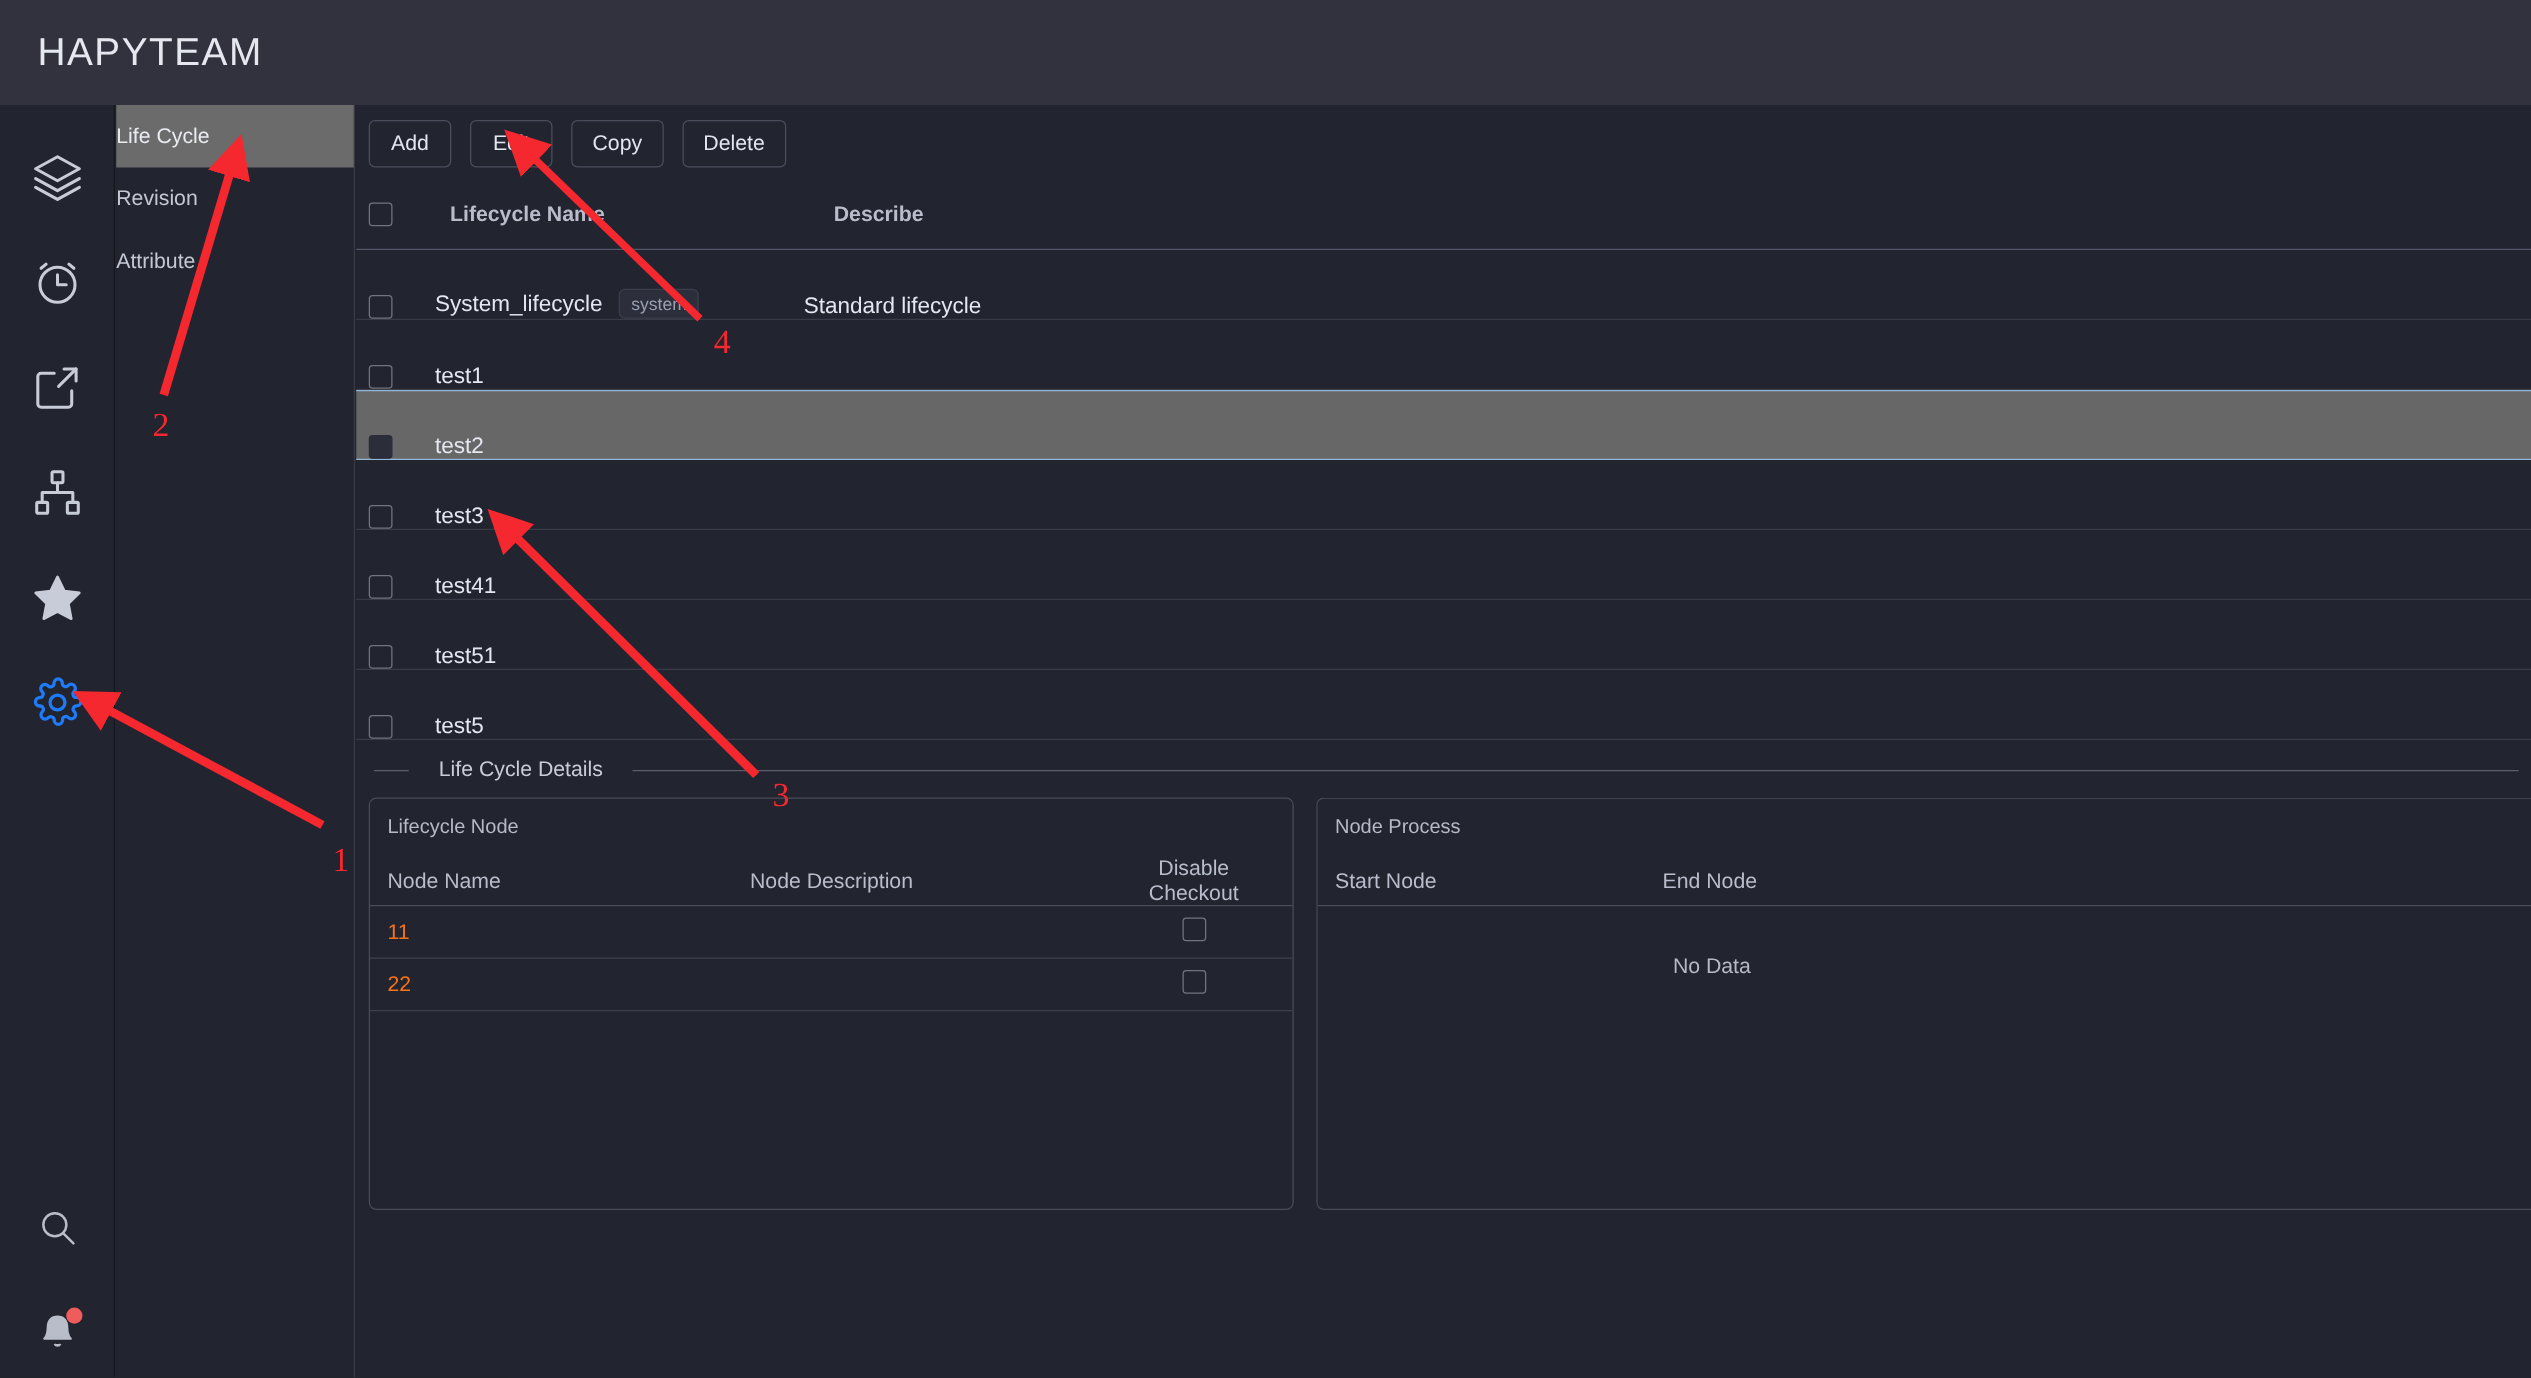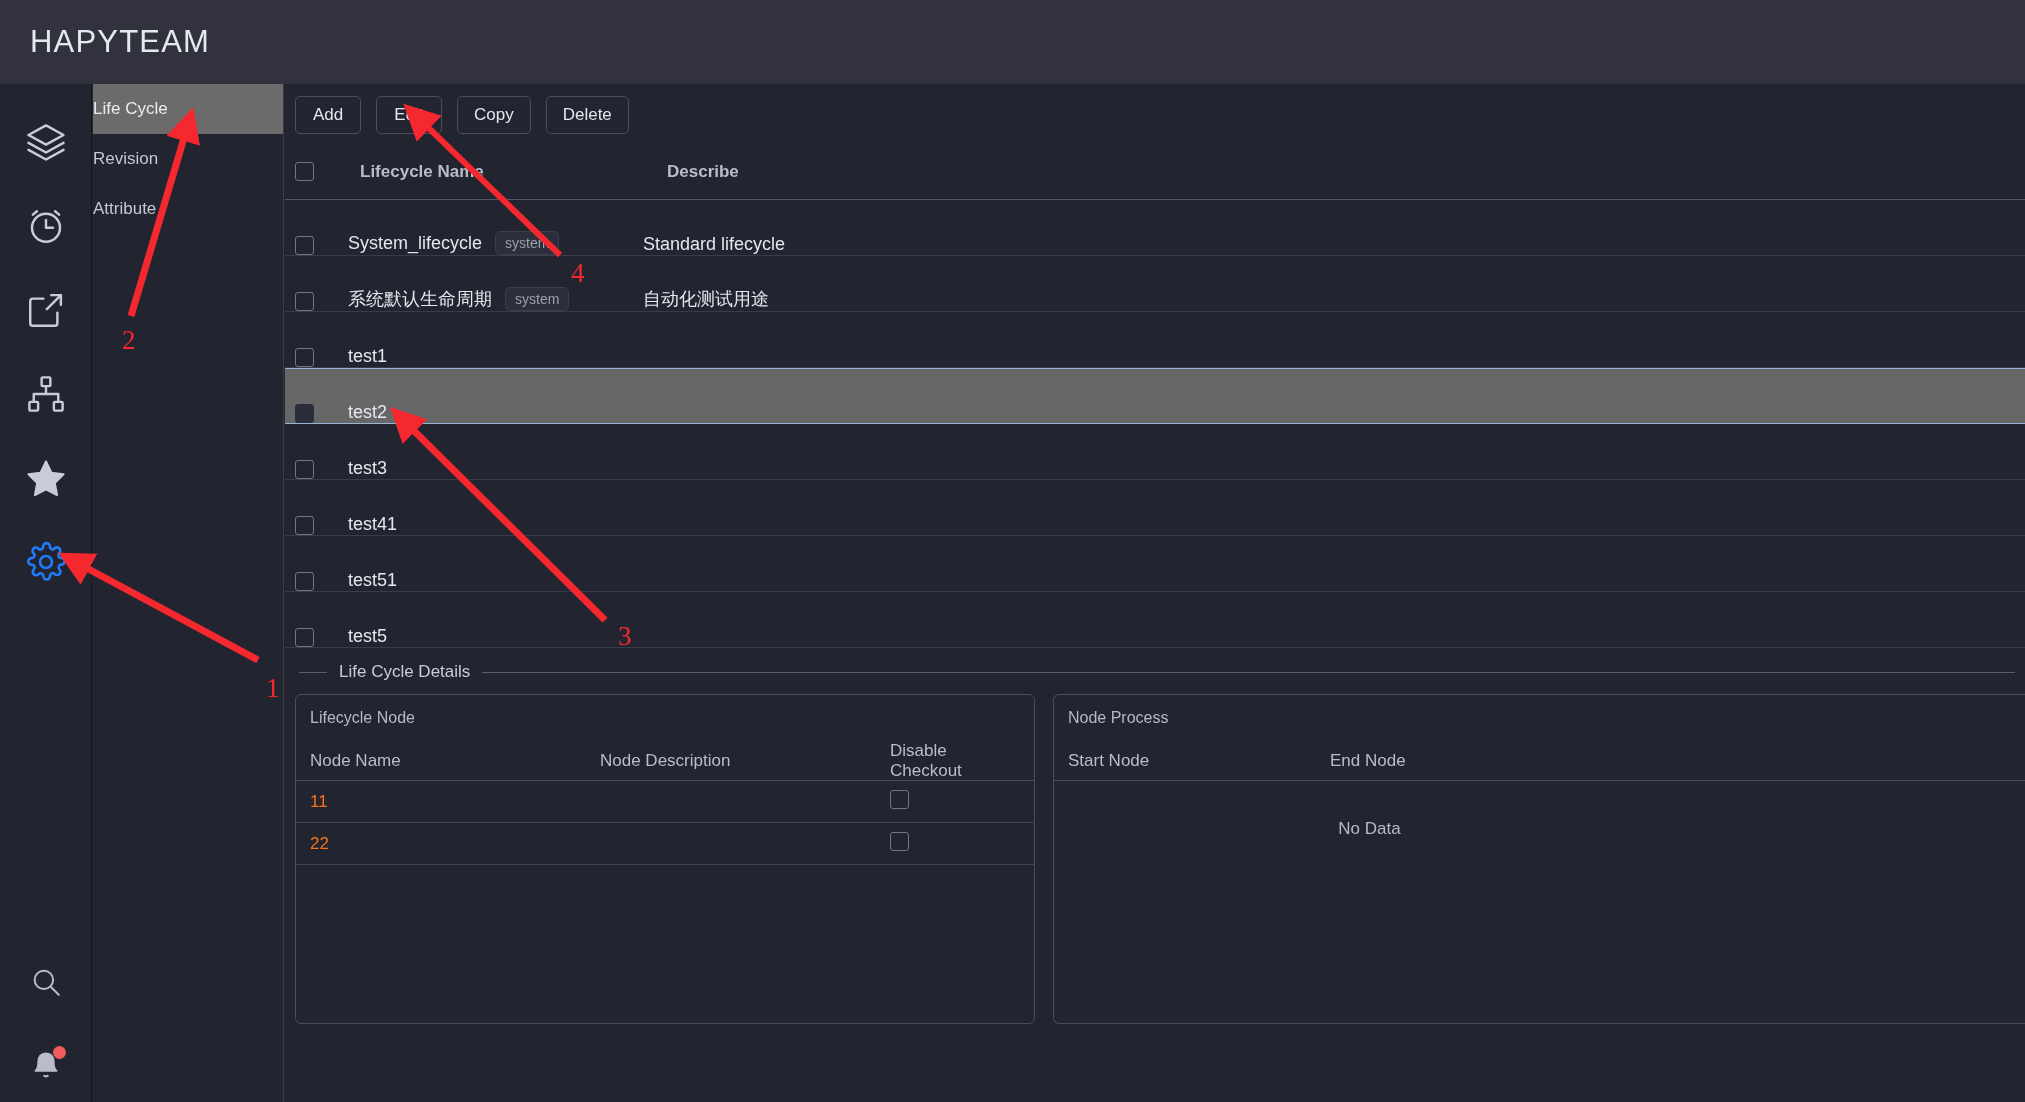--- a/index.html
+++ b/index.html
@@ -118,21 +118,21 @@
     display: inline-block;
     padding: 3px 9px;
     font-size: 14px; color: #9ba0b0;
     background: #2c2e3b; border: 1px solid #3c3e4c;
     border-radius: 5px;
   }
 
   
   .fieldset {
     margin-top: 14px;
-    display: flex; align-items: center; gap: 12px;
+    display: flex; align-items: center; gap: 24px;
     padding: 0 10px 0 14px;
   }
   .fs-dash { width: 28px; height: 1px; background: #5b5d6b; }
   .fs-label { font-size: 17px; color: #c9cdd9; white-space: nowrap; }
   .fs-line { flex: 1 1 auto; height: 1px; background: #5b5d6b; }
 
   
   .panels { display: flex; gap: 18px; padding: 12px 0 0 10px; }
   .panel {
     border: 1px solid #4a4c5a; border-radius: 6px;
@@ -150,21 +150,21 @@
     padding: 0 14px; font-size: 17px; font-weight: normal; color: #b9bdcb;
     border-bottom: 1px solid #4a4c5a;
   }
   .p-row {
     display: flex; align-items: center; height: 42px;
     padding: 0 14px; font-size: 17px; color: #f97316;
     border-bottom: 1px solid #3f414e;
   }
   .nn { width: 290px; flex: 0 0 290px; }
   .nd { width: 290px; flex: 0 0 290px; }
-  .dc { flex: 1 1 auto; }
+  .dc { flex: 1 1 auto; text-align: center; }
   .sn { width: 262px; flex: 0 0 262px; }
   .en { flex: 1 1 auto; }
   .nodata {
     text-align: center; color: #b6bac7; font-size: 17px;
     padding-top: 38px; padding-right: 340px;
   }
 
   
   .overlay {
     position: absolute; left: 0; top: 0; width: 2025px; height: 1102px;
@@ -300,30 +300,20 @@
       <div id="lifecycle-rows">
           <div class="tbl-row">
             <div class="col-chk">
               <span class="chk"></span>
             </div>
             <div class="col-name">
               <span>System_lifecycle</span>
               <span class="badge">system</span>
             </div>
             <div class="col-desc">Standard lifecycle</div>
-          </div>
-          <div class="tbl-row">
-            <div class="col-chk">
-              <span class="chk"></span>
-            </div>
-            <div class="col-name">
-              <span>系统默认生命周期</span>
-              <span class="badge">system</span>
-            </div>
-            <div class="col-desc">自动化测试用途</div>
           </div>
           <div class="tbl-row">
             <div class="col-chk">
               <span class="chk"></span>
             </div>
             <div class="col-name">
               <span>test1</span>
             </div>
             <div class="col-desc"></div>
           </div>

